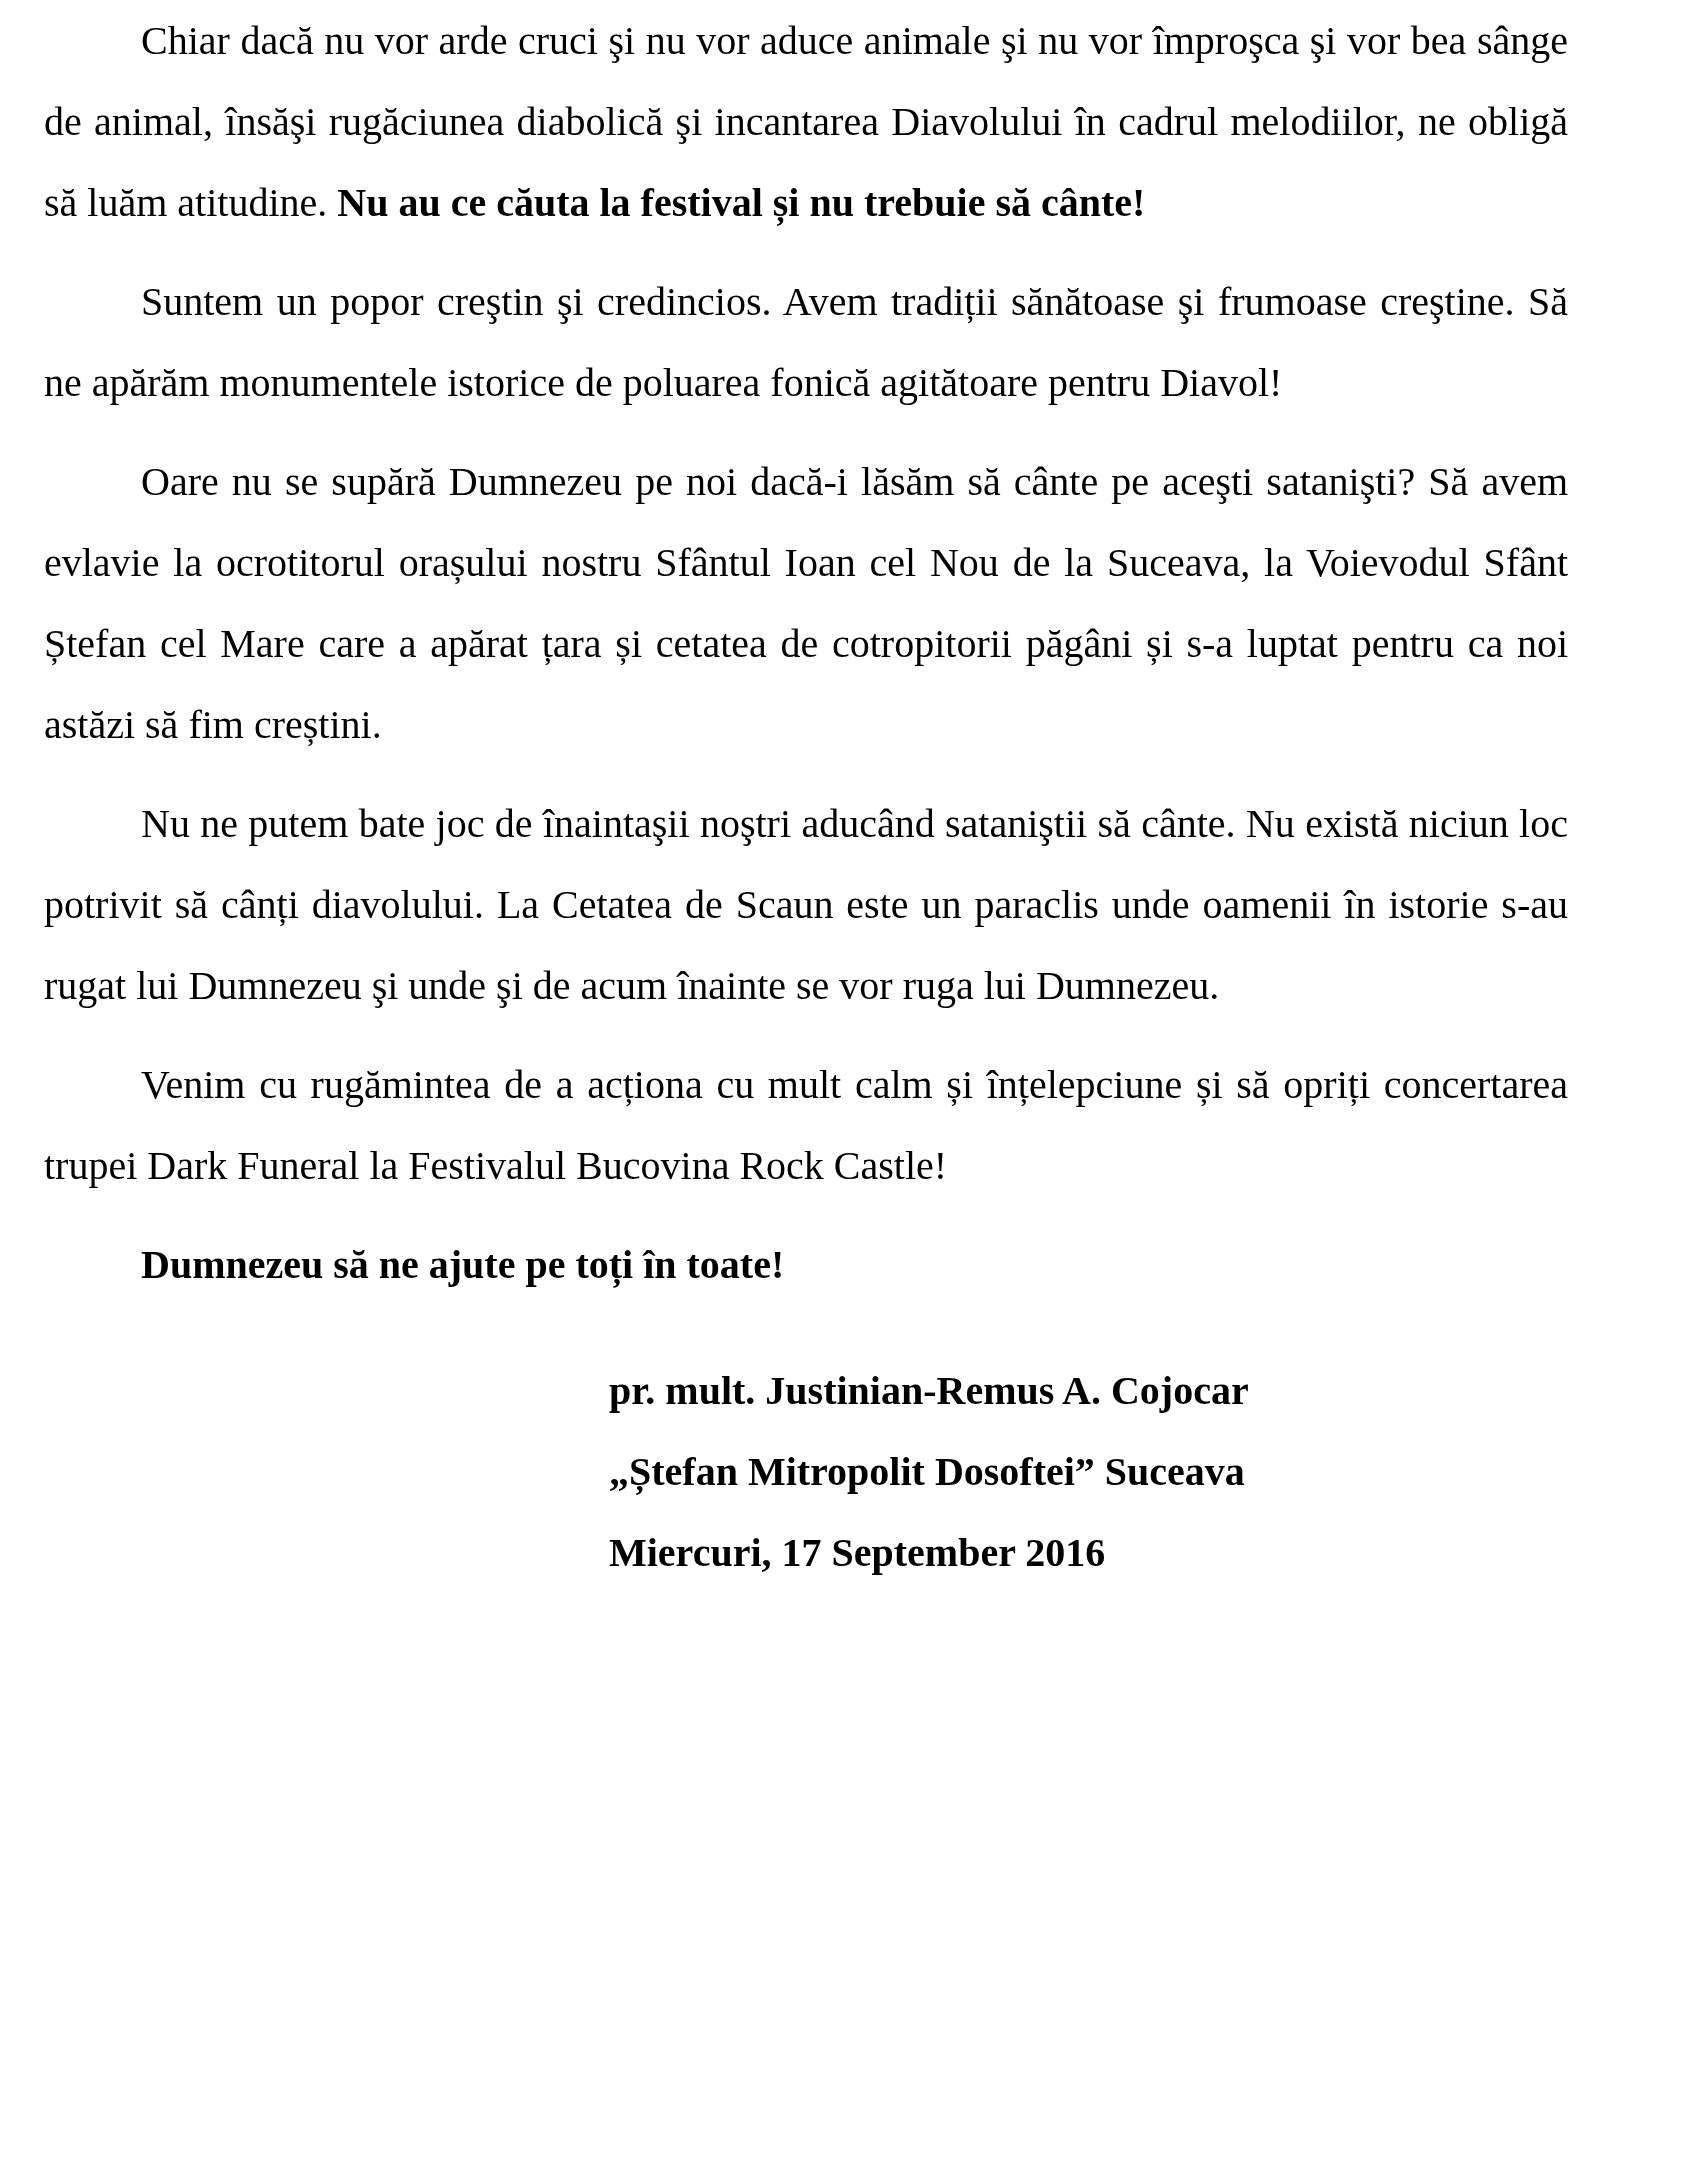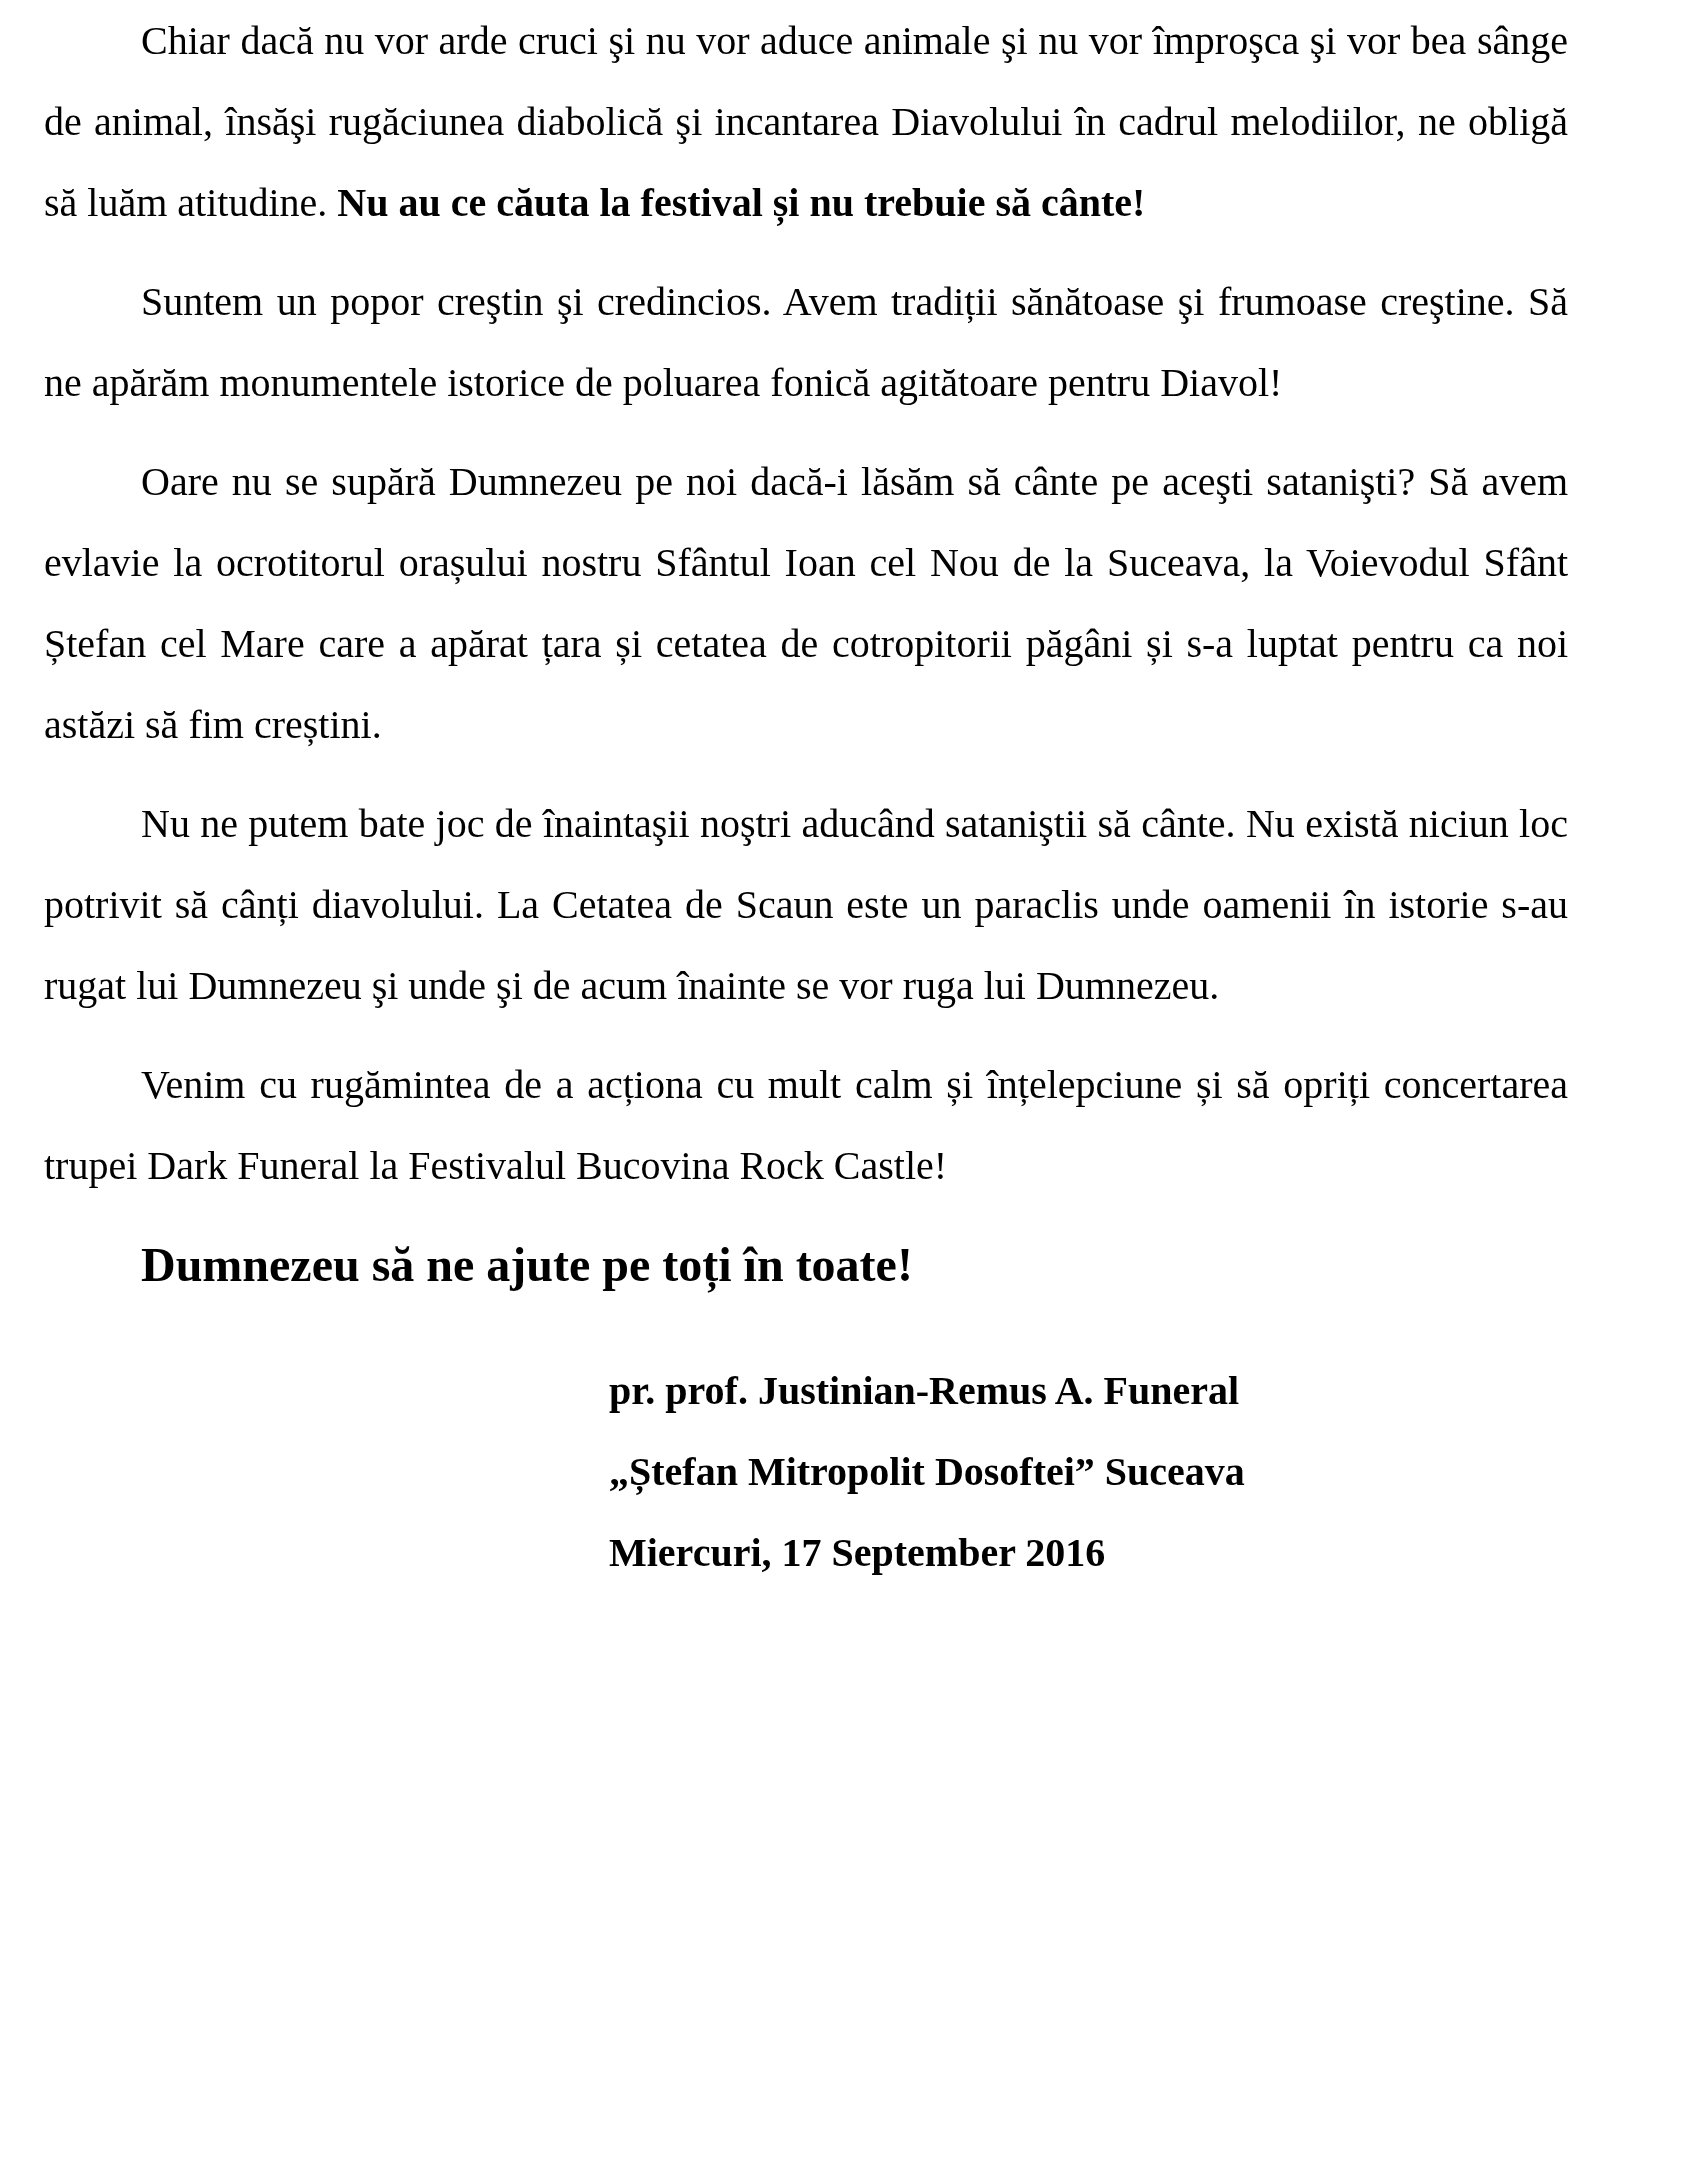--- a/index.html
+++ b/index.html
@@ -42,21 +42,21 @@
 
   .b { font-weight: bold; }
 
   
   .para.bold-para {
     font-weight: normal;
   }
 
   
   .line-bold {
-    font-size: 48px;
+    font-size: 40px;
     line-height: 81px;
     font-weight: bold;
     text-indent: 97px;
     text-align: left;
     margin: 0 0 18px 0;
   }
 
   
   #signature {
     margin-top: 45px;
@@ -82,20 +82,20 @@
 
     <p class="para"><span>Oare nu se supără Dumnezeu pe noi dacă-i lăsăm să cânte pe aceşti satanişti? Să avem evlavie la ocrotitorul orașului nostru Sfântul Ioan cel Nou de la Suceava, la Voievodul Sfânt Ștefan cel Mare care a apărat țara și cetatea de cotropitorii păgâni și s-a luptat pentru ca noi astăzi să fim creștini.</span></p>
 
     <p class="para"><span>Nu ne putem bate joc de înaintaşii noştri aducând sataniştii să cânte. Nu există niciun loc potrivit să cânți diavolului. La Cetatea de Scaun este un paraclis unde oamenii în istorie s-au rugat lui Dumnezeu şi unde şi de acum înainte se vor ruga lui Dumnezeu.</span></p>
 
     <p class="para bold-para"><span>Venim cu rugămintea de a acționa cu mult calm și înțelepciune și să opriți concertarea trupei Dark Funeral la Festivalul Bucovina Rock Castle!</span></p>
 
     <p class="line-bold"><span>Dumnezeu să ne ajute pe toți în toate!</span></p>
 
     <div id="signature">
-      <div class="sig-line">pr. prof. Justinian-Remus A. Funeral</div>
+      <div class="sig-line">pr. mult. Justinian-Remus A. Cojocar</div>
       <div class="sig-line">„Ștefan Mitropolit Dosoftei” Suceava</div>
       <div class="sig-line">Miercuri, 17 September 2016</div>
     </div>
 
   </div>
 </div>
 
 
 </body></html>

